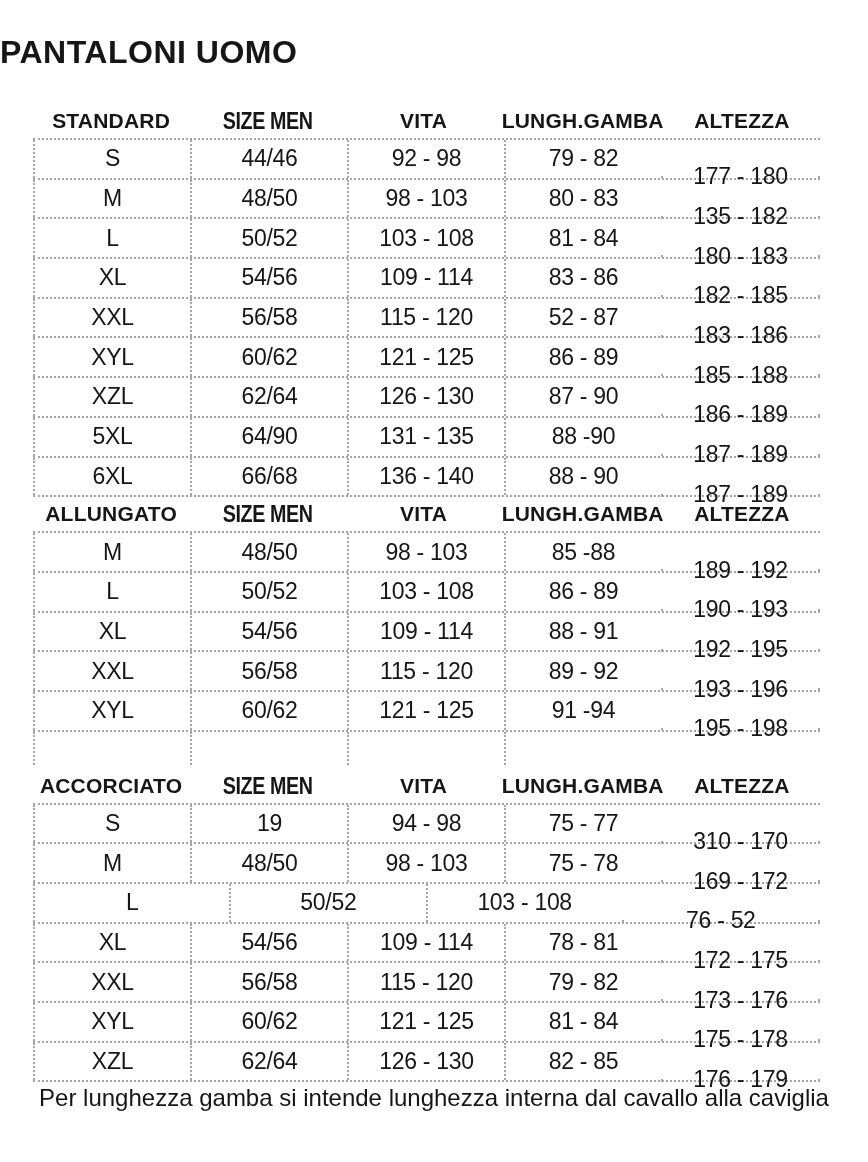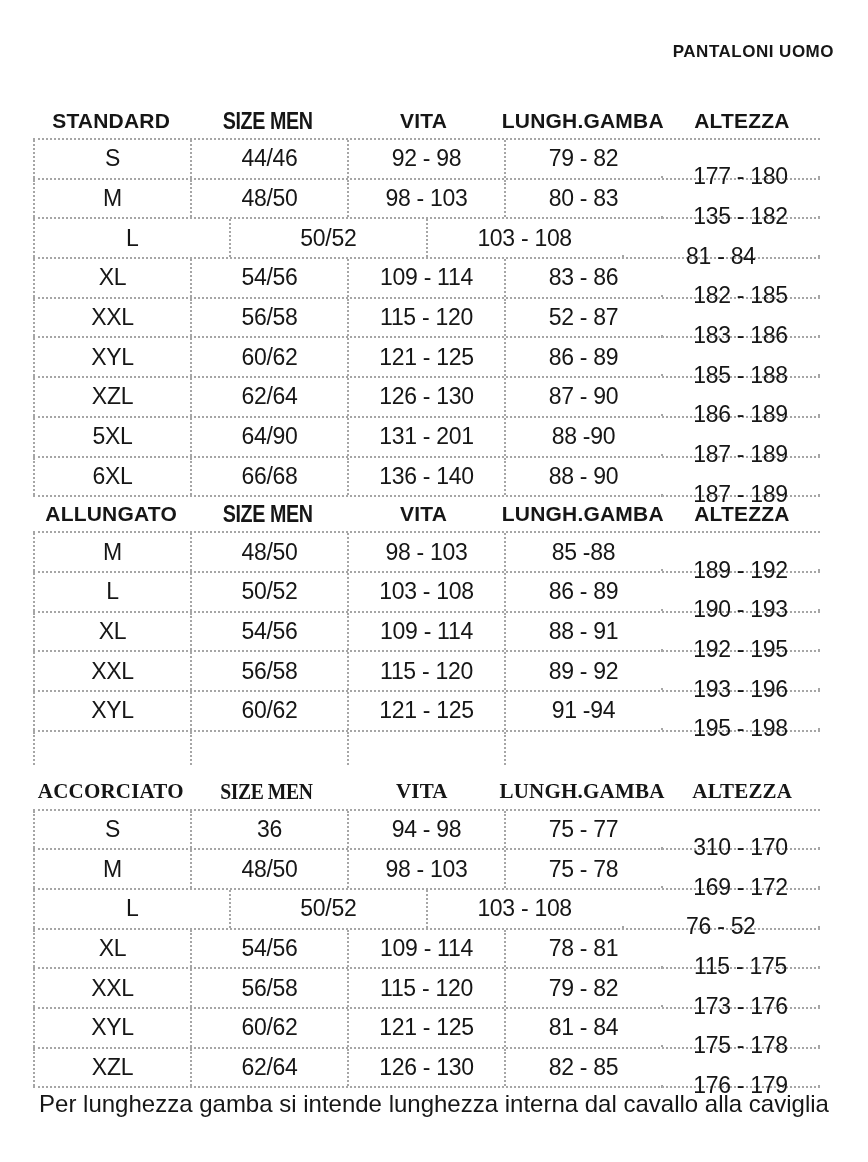--- a/index.html
+++ b/index.html
@@ -15,39 +15,39 @@
   }
   body {
     width: 868px;
     height: 1162px;
     font-family: "Liberation Sans", sans-serif;
     color: var(--text);
     overflow: hidden;
   }
   .page-title {
     margin-top: 36px;
-    padding-right: 34px;
-    text-align: right;
-    font-size: 17px;
+    text-align: left;
+    font-size: 32px;
     font-weight: bold;
     letter-spacing: 0.5px;
     line-height: 32px;
   }
   .size-table {
     margin-left: 33px;
     width: 787px;
   }
   .t-head {
     display: flex;
     height: 34px;
     align-items: center;
+    justify-content: flex-end;
   }
   .t-head.head-1 { margin-top: 36px; }
   .t-head.head-2 { }
-  .t-head.head-3 { margin-top: 10px; font-family: Liberation Serif, serif; }
+  .t-head.head-3 { margin-top: 4px; }
   .hcell {
     flex: 1 1 0;
     text-align: center;
     font-size: 21px;
     font-weight: bold;
     letter-spacing: 0.2px;
     white-space: nowrap;
   }
   .hd-sizemen span {
     display: inline-block;
@@ -116,20 +116,21 @@
         <div class="cell">48/50</div>
         <div class="cell">98 - 103</div>
         <div class="cell">80 - 83</div>
         <div class="cell">135 - 182</div>
       </div>
       <div class="t-row">
         <div class="cell">L</div>
         <div class="cell">50/52</div>
         <div class="cell">103 - 108</div>
         <div class="cell">81 - 84</div>
+        <div class="cell">180 - 183</div>
       </div>
       <div class="t-row">
         <div class="cell">XL</div>
         <div class="cell">54/56</div>
         <div class="cell">109 - 114</div>
         <div class="cell">83 - 86</div>
         <div class="cell">182 - 185</div>
       </div>
       <div class="t-row">
         <div class="cell">XXL</div>
@@ -148,21 +149,21 @@
       <div class="t-row">
         <div class="cell">XZL</div>
         <div class="cell">62/64</div>
         <div class="cell">126 - 130</div>
         <div class="cell">87 - 90</div>
         <div class="cell">186 - 189</div>
       </div>
       <div class="t-row">
         <div class="cell">5XL</div>
         <div class="cell">64/90</div>
-        <div class="cell">131 - 201</div>
+        <div class="cell">131 - 135</div>
         <div class="cell">88 -90</div>
         <div class="cell">187 - 189</div>
       </div>
       <div class="t-row">
         <div class="cell">6XL</div>
         <div class="cell">66/68</div>
         <div class="cell">136 - 140</div>
         <div class="cell">88 - 90</div>
         <div class="cell">187 - 189</div>
       </div>
@@ -227,21 +228,21 @@
   <div class="t-head head-3">
     <div class="hcell">ACCORCIATO</div>
     <div class="hcell hd-sizemen"><span>SIZE MEN</span></div>
     <div class="hcell">VITA</div>
     <div class="hcell">LUNGH.GAMBA</div>
     <div class="hcell">ALTEZZA</div>
   </div>
   <div class="t-body">
       <div class="t-row">
         <div class="cell">S</div>
-        <div class="cell">36</div>
+        <div class="cell">19</div>
         <div class="cell">94 - 98</div>
         <div class="cell">75 - 77</div>
         <div class="cell">310 - 170</div>
       </div>
       <div class="t-row">
         <div class="cell">M</div>
         <div class="cell">48/50</div>
         <div class="cell">98 - 103</div>
         <div class="cell">75 - 78</div>
         <div class="cell">169 - 172</div>
@@ -250,21 +251,21 @@
         <div class="cell">L</div>
         <div class="cell">50/52</div>
         <div class="cell">103 - 108</div>
         <div class="cell">76 - 52</div>
       </div>
       <div class="t-row">
         <div class="cell">XL</div>
         <div class="cell">54/56</div>
         <div class="cell">109 - 114</div>
         <div class="cell">78 - 81</div>
-        <div class="cell">115 - 175</div>
+        <div class="cell">172 - 175</div>
       </div>
       <div class="t-row">
         <div class="cell">XXL</div>
         <div class="cell">56/58</div>
         <div class="cell">115 - 120</div>
         <div class="cell">79 - 82</div>
         <div class="cell">173 - 176</div>
       </div>
       <div class="t-row">
         <div class="cell">XYL</div>

